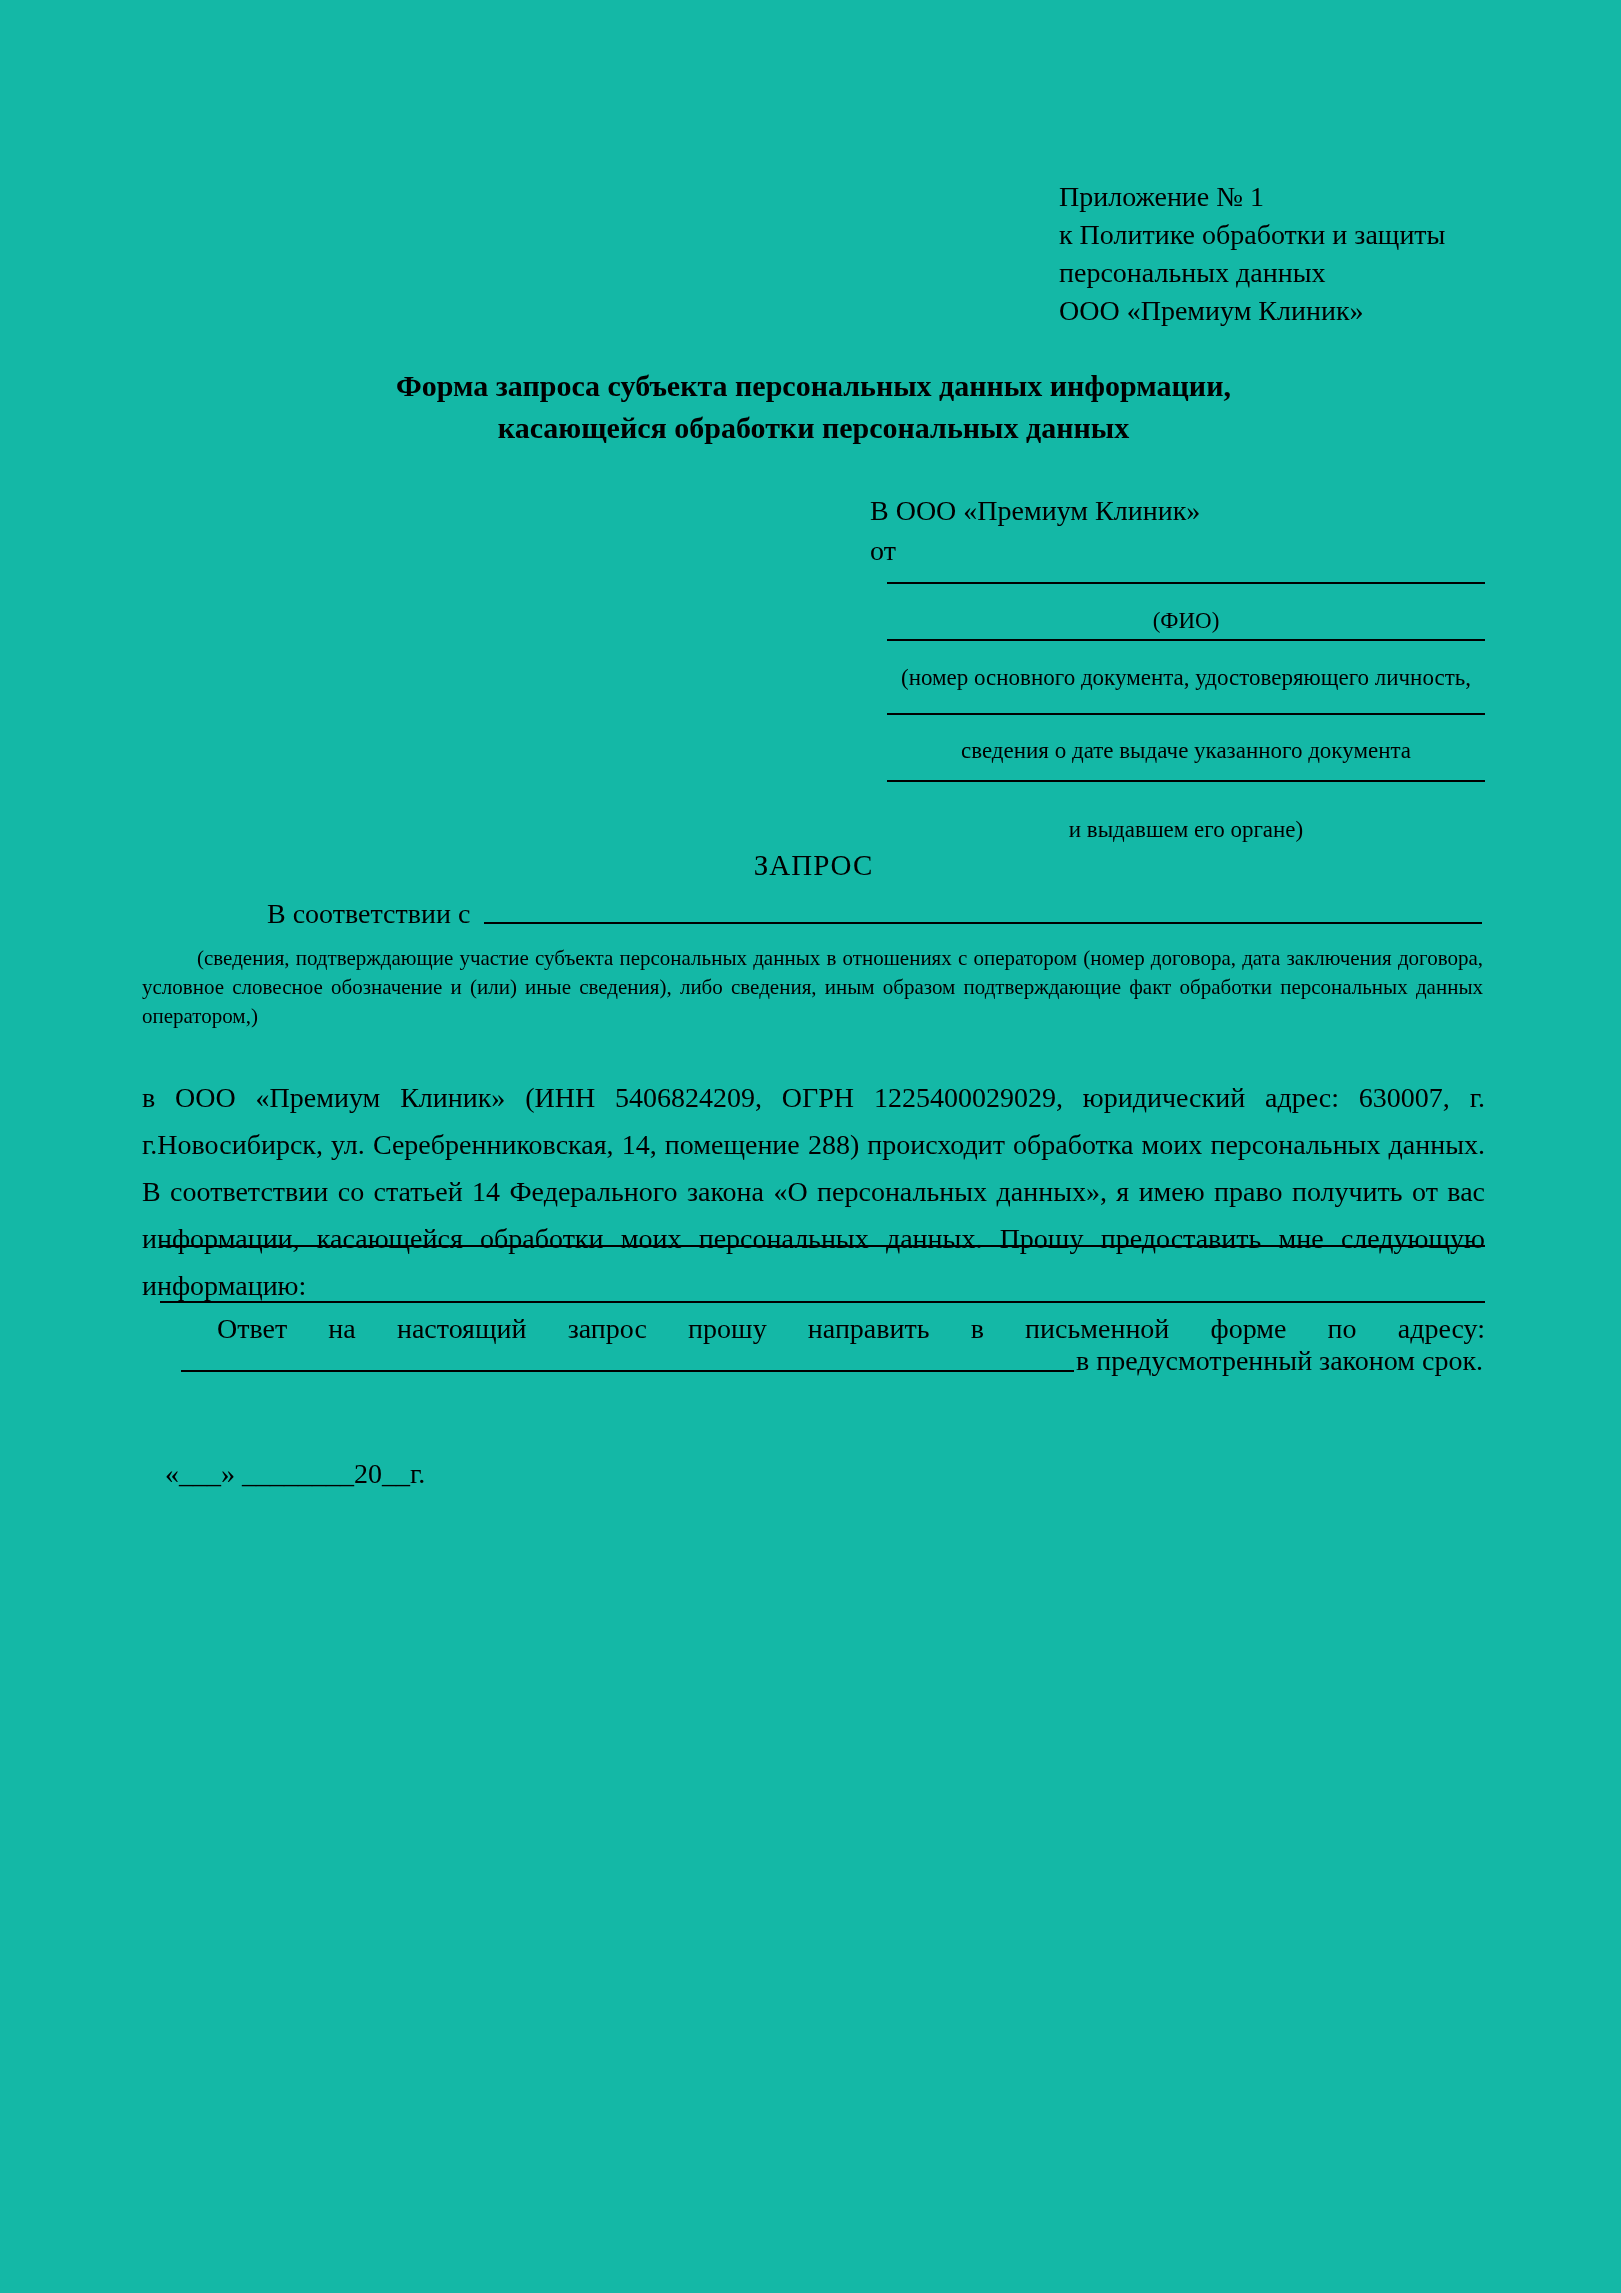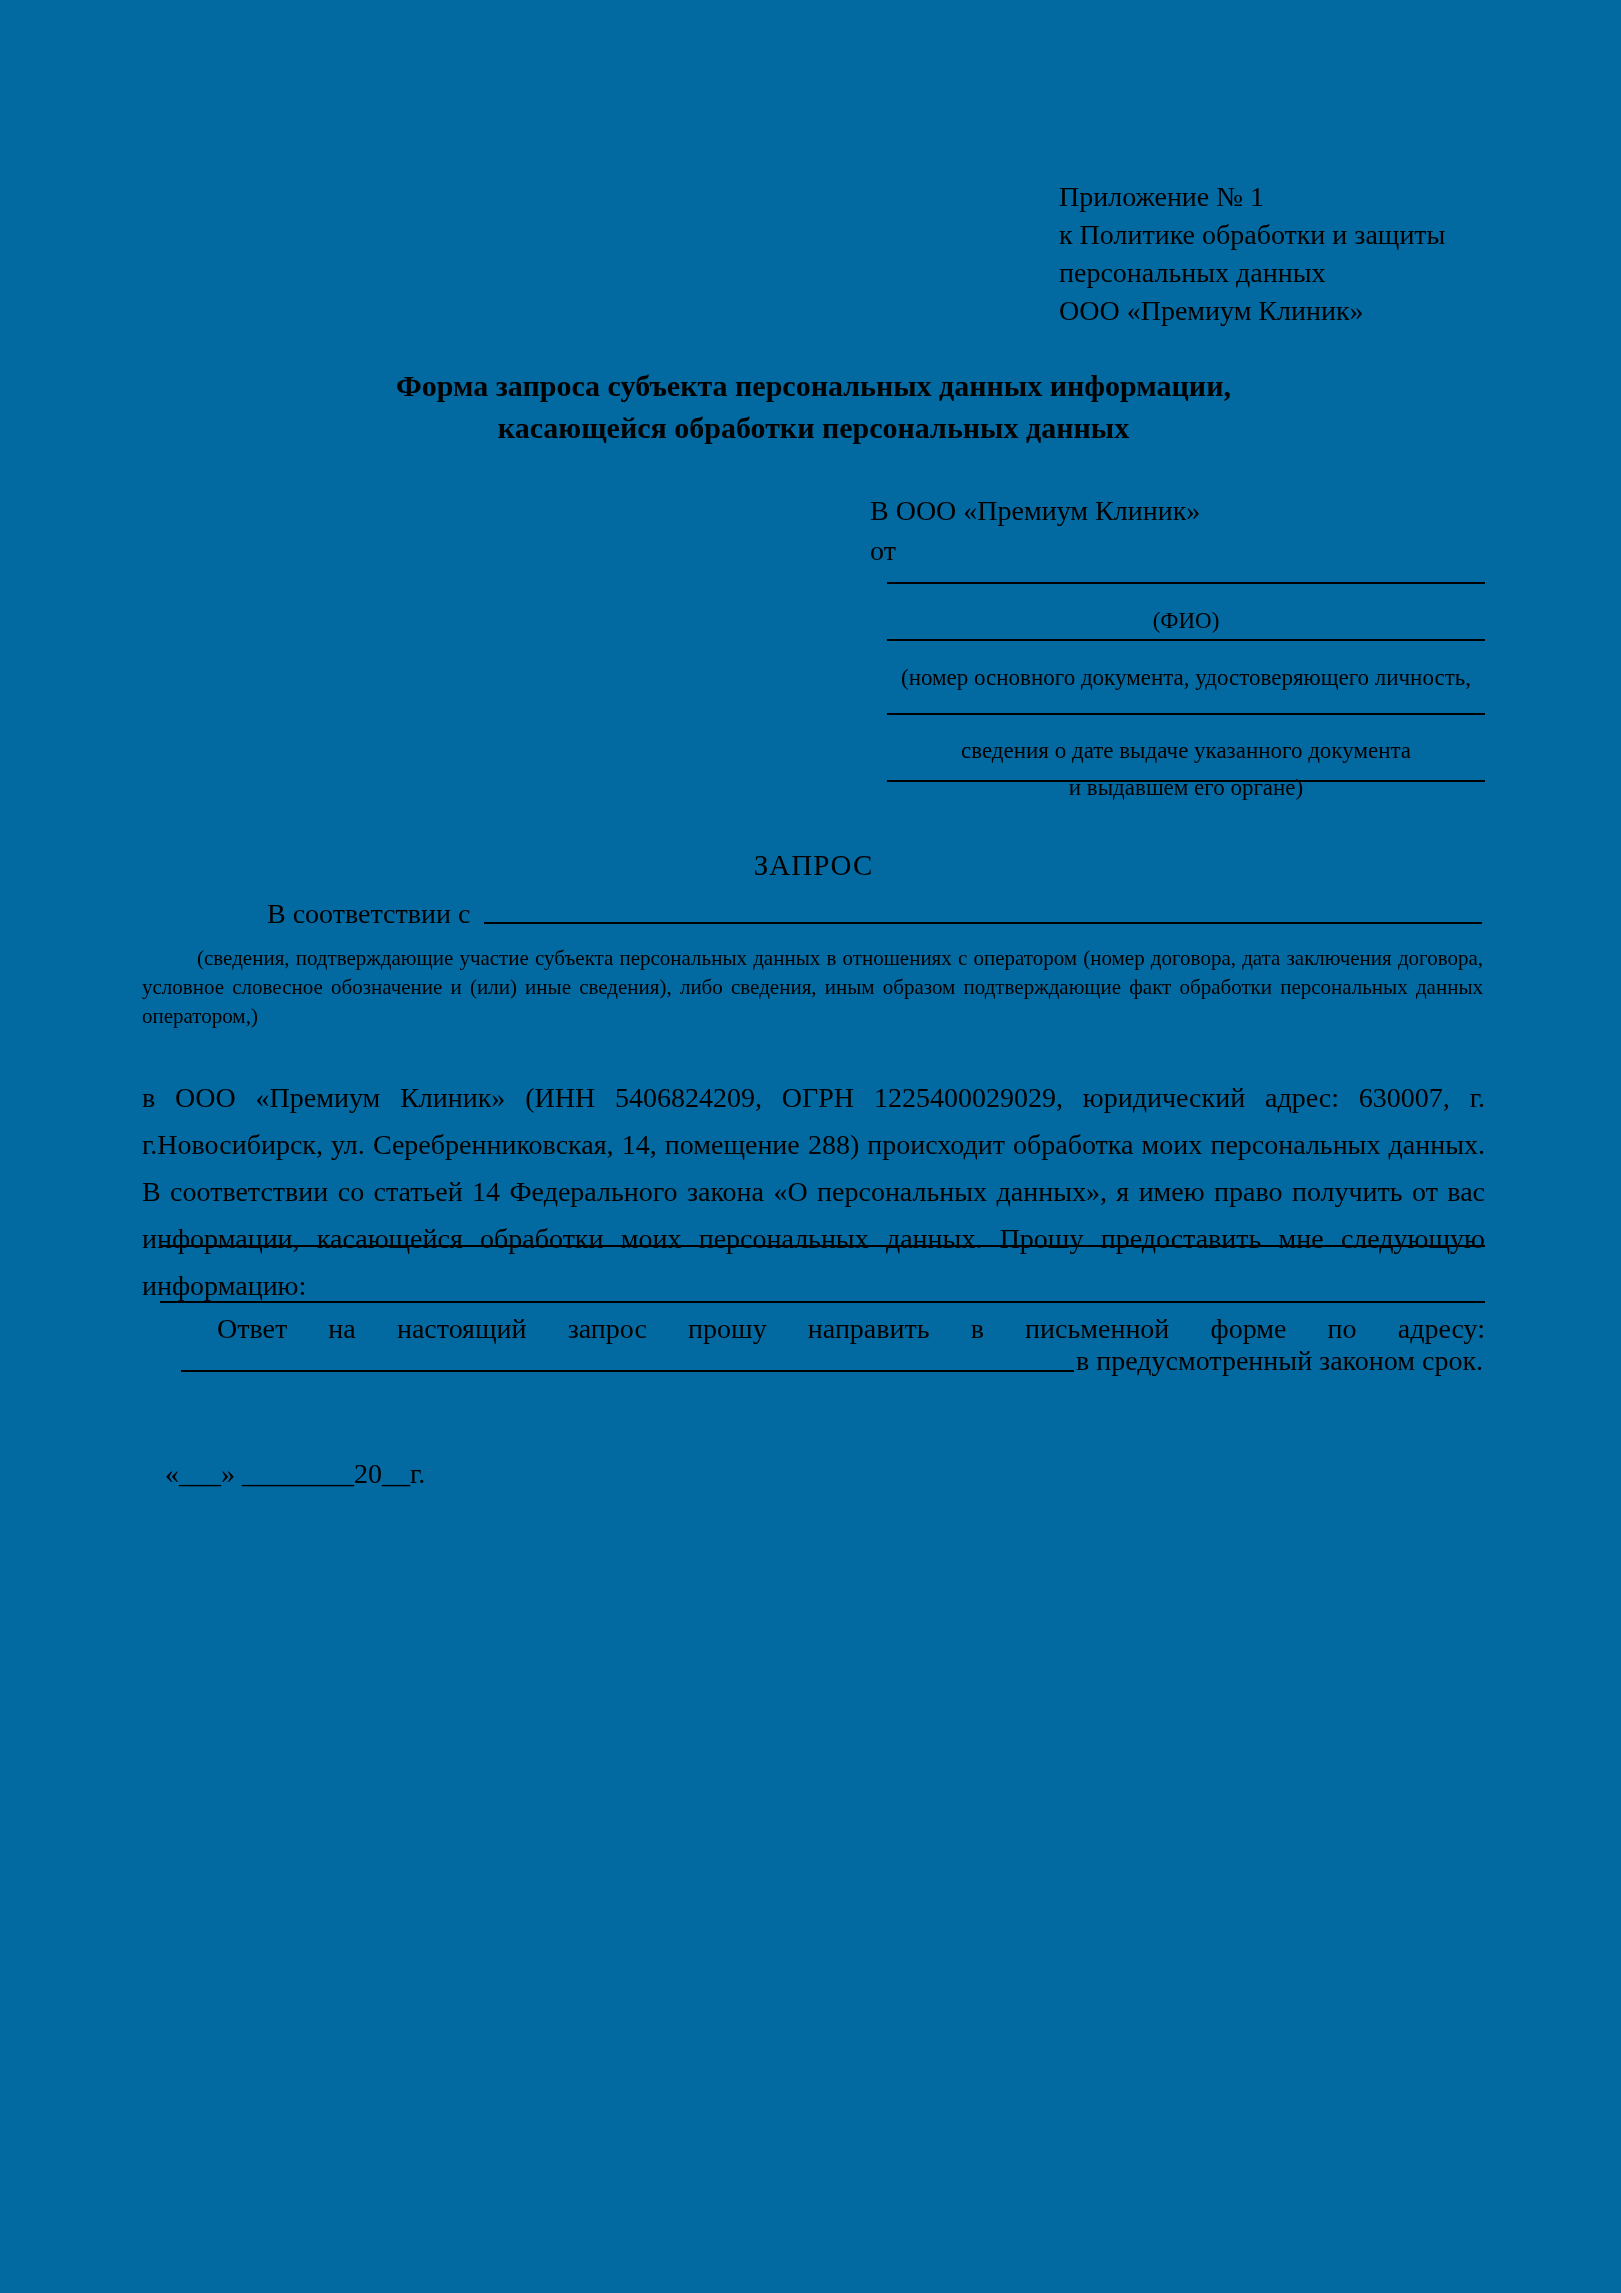--- a/index.html
+++ b/index.html
@@ -5,21 +5,21 @@
   html, body {
     margin: 0;
     padding: 0;
     background: #e8e8e8;
   }
   .page {
     position: relative;
     width: 1621px;
     height: 2294px;
     margin: 0 auto;
-    background: #0369a1;
+    background: #14b8a6;
     color: #000000;
     font-family: "Liberation Serif", "DejaVu Serif", serif;
     font-size: 28px;
     overflow: hidden;
   }
   .abs { position: absolute; }
 
   
   .header-block {
     left: 1059px;
@@ -154,21 +154,21 @@
   <div class="abs rule field-rule" style="top:582px;"></div>
   <div class="abs field-cap" style="top:589px;">(ФИО)</div>
 
   <div class="abs rule field-rule" style="top:639px;"></div>
   <div class="abs field-cap" style="top:646px;">(номер основного документа, удостоверяющего личность,</div>
 
   <div class="abs rule field-rule" style="top:713px;"></div>
   <div class="abs field-cap" style="top:719px;">сведения о дате выдаче указанного документа</div>
 
   <div class="abs rule field-rule" style="top:780px;"></div>
-  <div class="abs field-cap" style="top:756px;">и выдавшем его органе)</div>
+  <div class="abs field-cap" style="top:798px;">и выдавшем его органе)</div>
 
   <div class="abs zapros">ЗАПРОС</div>
 
   <div class="abs intro-row">
     <span class="label">В соответствии с</span>
     <span class="rule"></span>
   </div>
 
   <div class="abs note">(сведения, подтверждающие участие субъекта персональных данных в отношениях с оператором (номер договора, дата заключения договора, условное словесное обозначение и (или) иные сведения), либо сведения, иным образом подтверждающие факт обработки персональных данных оператором,)</div>
 

